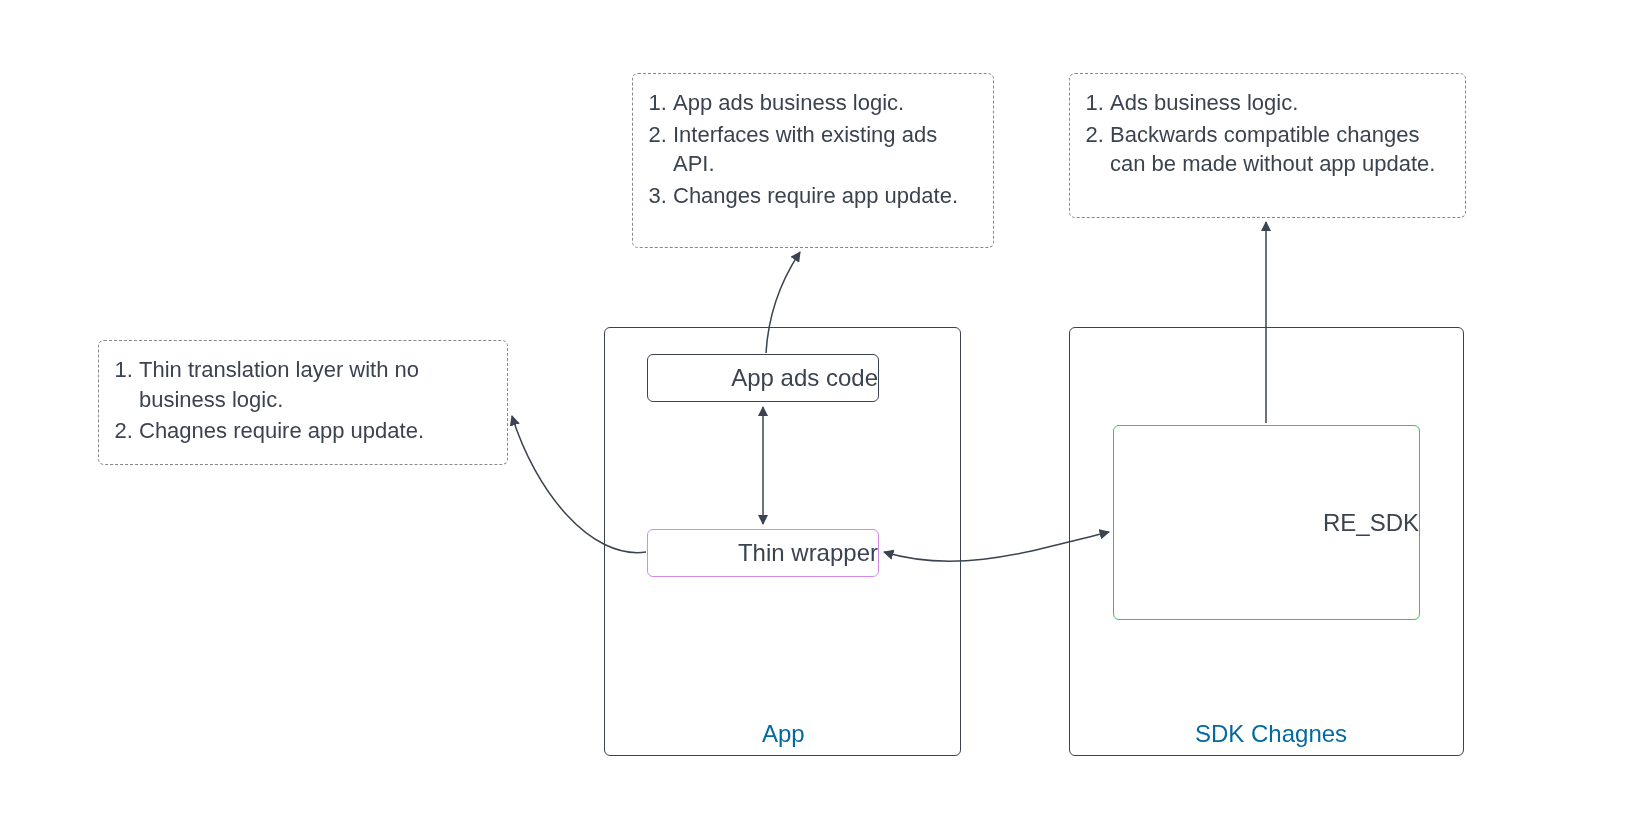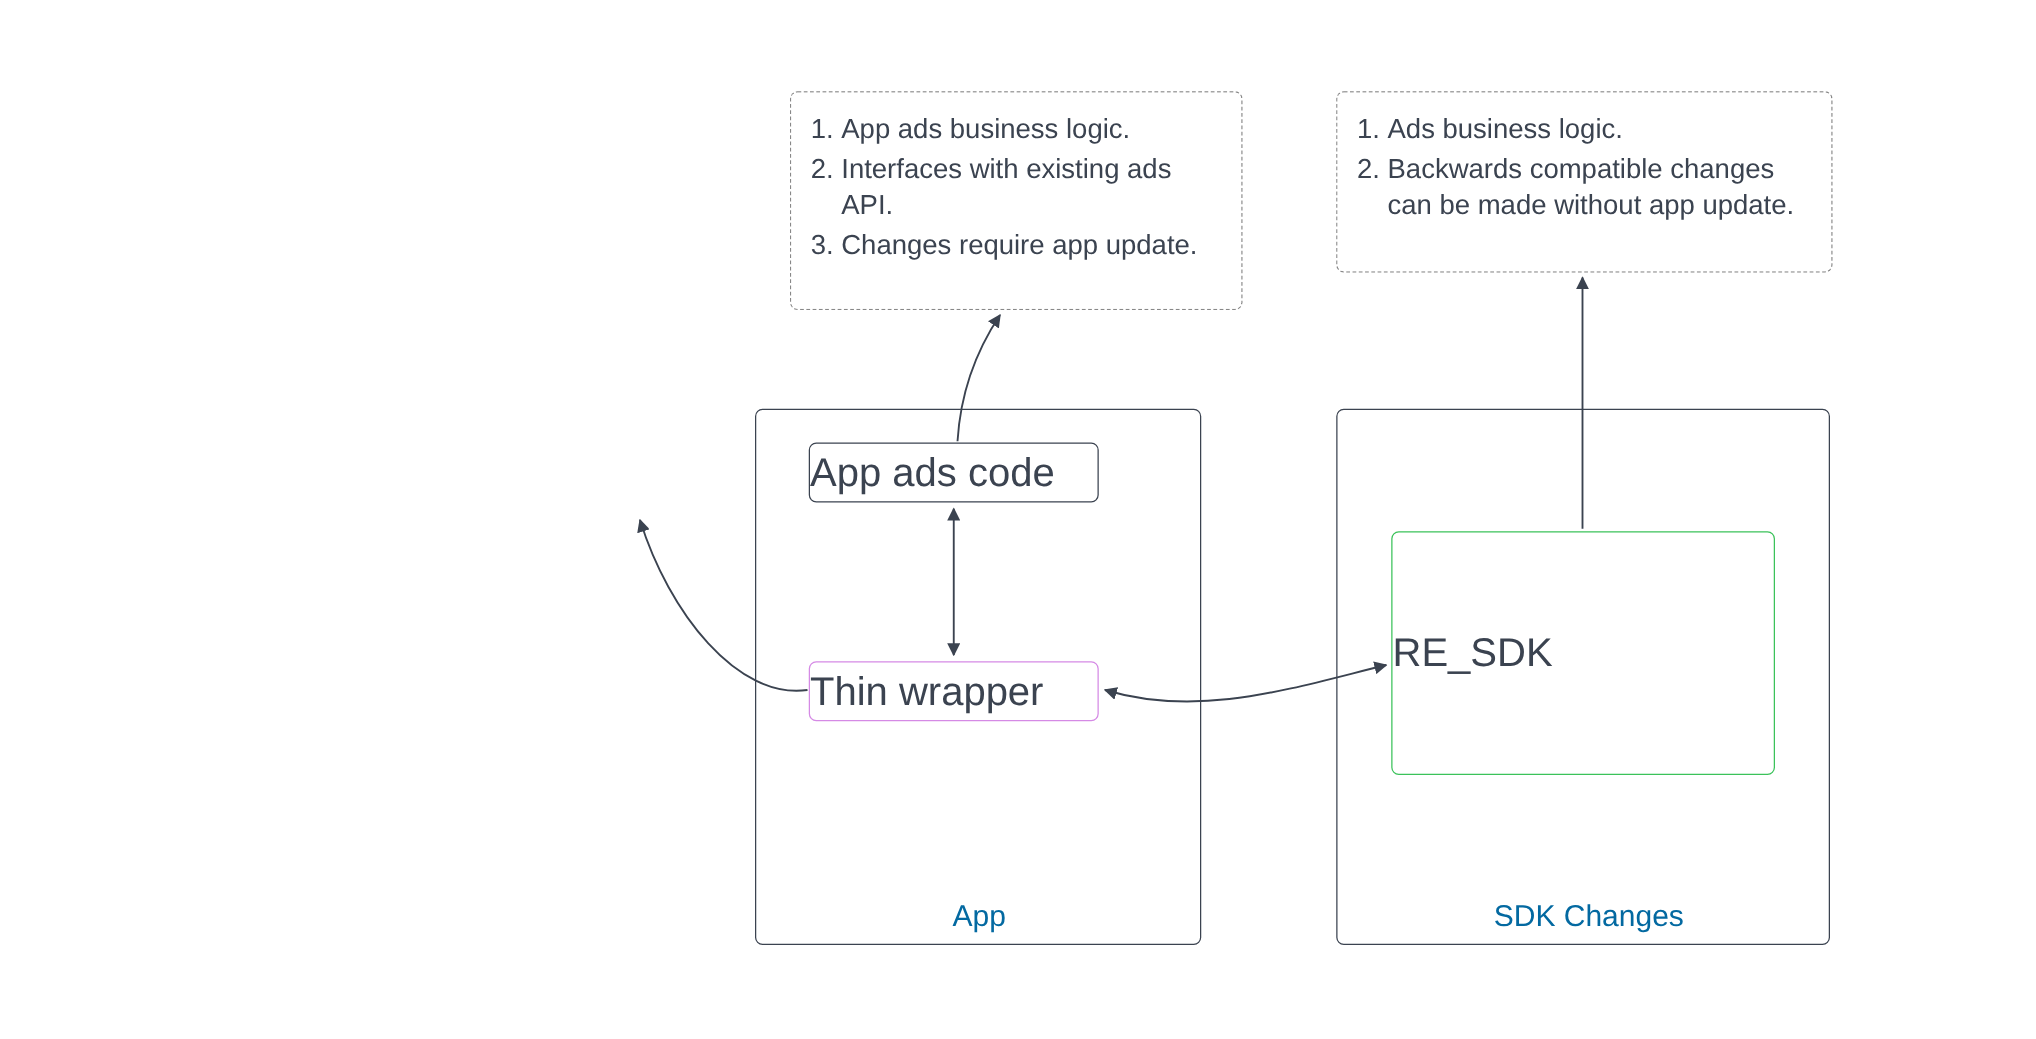--- a/index.html
+++ b/index.html
@@ -1,53 +1,59 @@
 <!DOCTYPE html>
 <html><head>
 <meta charset="utf-8">
 <style>
   html,body{margin:0;padding:0;width:1629px;height:831px;background:#fff;font-family:Arial,Helvetica,sans-serif;color:#3b4350}
   .canvas{position:relative;width:1629px;height:831px}
   .box{position:absolute;border:1.5px solid #3b4350;border-radius:6px;box-sizing:border-box}
   .dashed{position:absolute;border:1.5px dashed #888;border-radius:6px;box-sizing:border-box;padding:14px 18px}
   .label{position:absolute;white-space:nowrap;font-size:24px;color:#0369a1}
-  .center-text{display:flex;align-items:center;justify-content:flex-start;font-size:32px}
+  .center-text{display:flex;align-items:center;justify-content:flex-end;font-size:24px}
   .small-box{position:absolute;border:1.5px solid #3b4350;border-radius:6px;box-sizing:border-box}
   .pink{border:1.5px solid #d58ae5}
   .green{border:1.5px solid #3bc25a}
   ol{margin:0;padding-left:22px}
   li{font-size:22px;line-height:1.35;margin-bottom:2px}
   svg{position:absolute;left:0;top:0;overflow:visible}
 </style>
 </head>
 <body>
 
 <div class="canvas">
 
+  <div class="dashed" style="left:98px;top:340px;width:410px;height:125px">
+    <ol>
+      <li>Thin translation layer with no business logic.</li>
+      <li>Chagnes require app update.</li>
+    </ol>
+  </div>
 
   <div class="dashed" style="left:632px;top:73px;width:362px;height:175px">
     <ol>
       <li>App ads business logic.</li>
       <li>Interfaces with existing ads API.</li>
       <li>Changes require app update.</li>
     </ol>
   </div>
 
   <div class="dashed" style="left:1069px;top:73px;width:397px;height:145px">
     <ol>
       <li>Ads business logic.</li>
       <li>Backwards compatible changes can be made without app update.</li>
     </ol>
   </div>
 
   <div class="box" style="left:604px;top:327px;width:357px;height:429px"></div>
   <div class="label" style="left:762px;top:720px">App</div>
 
   <div class="box" style="left:1069px;top:327px;width:395px;height:429px"></div>
-  <div class="label" style="left:1195px;top:720px">SDK Changes</div>
+  <div class="label" style="left:1195px;top:720px">SDK Chagnes</div>
 
   <div class="small-box center-text" style="left:647px;top:354px;width:232px;height:48px">
     <span>App ads code</span>
   </div>
 
   <div class="small-box green center-text" style="left:1113px;top:425px;width:307px;height:195px">
     <span>RE_SDK</span>
   </div>
 
   <div class="small-box pink center-text" style="left:647px;top:529px;width:232px;height:48px">

